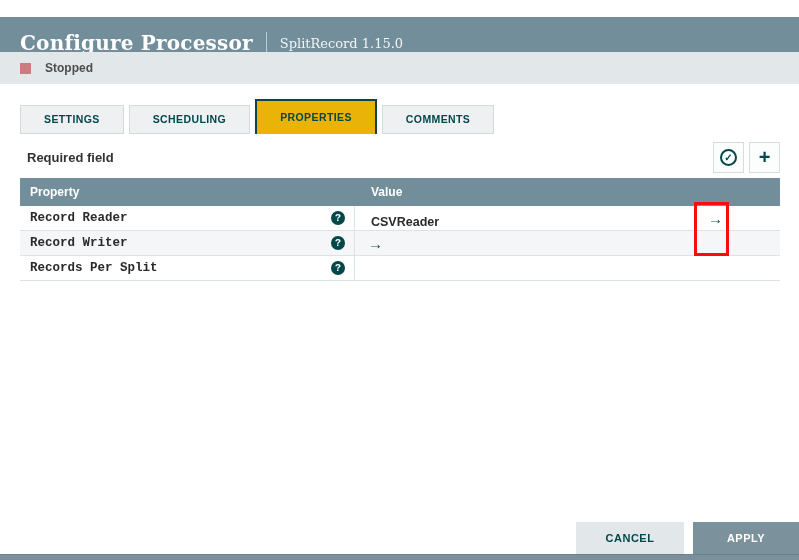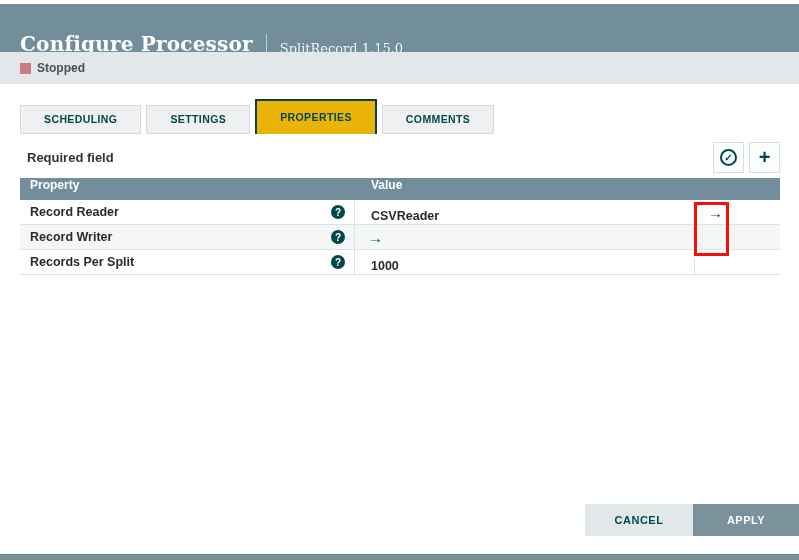--- a/index.html
+++ b/index.html
@@ -5,43 +5,43 @@
   * { margin: 0; padding: 0; box-sizing: border-box; }
   html, body { width: 799px; height: 560px; overflow: hidden; }
   body {
     font-family: "Liberation Sans", sans-serif;
     background: #ffffff;
     position: relative;
   }
 
   
   .dlg-header {
-    position: absolute; top: 4px; left: 0; width: 799px; height: 52px;
+    position: absolute; top: 17px; left: 0; width: 799px; height: 52px;
     background: #728e9b;
-    display: flex; align-items: flex-end; padding: 0 20px;
+    display: flex; align-items: center; padding: 0 20px;
   }
   .dlg-title {
     font-family: "DejaVu Serif", serif;
     font-size: 20px; font-weight: bold; color: #ffffff;
     letter-spacing: 0.2px;
   }
   .dlg-title-divider {
     width: 0; height: 22px; border-left: 1px solid rgba(255,255,255,0.55);
     margin: 0 13px;
   }
   .dlg-subtitle {
     font-family: "DejaVu Serif", serif;
     font-size: 13px; color: rgba(255,255,255,0.9); font-weight: normal;
   }
 
   
   .status-bar {
     position: absolute; top: 52px; left: 0; width: 799px; height: 32px;
     background: #e2e8ea;
-    display: flex; align-items: center; padding: 0 20px; gap: 6px;
+    display: flex; align-items: center; padding: 0 20px; gap: 14px;
   }
   .stopped-square { width: 11px; height: 11px; background: #cd7b81; }
   .stopped-label { font-size: 12px; font-weight: bold; color: #4d4d4d; }
 
   
   .tab-bar {
     position: absolute; top: 99px; left: 20px; height: 35px;
     display: flex; align-items: flex-end; gap: 5px;
   }
   .tab {
@@ -71,35 +71,35 @@
   .check-circle {
     width: 17px; height: 17px; border: 2px solid #004849; border-radius: 50%;
     display: flex; align-items: center; justify-content: center;
     font-size: 10px; font-weight: bold; color: #004849;
   }
   .plus-glyph { font-size: 20px; font-weight: bold; line-height: 1; }
 
   
   .props-table { position: absolute; top: 178px; left: 20px; width: 760px; }
   .thead {
-    height: 22px; background: #728e9b; color: #ffffff;
-    display: flex; font-size: 12px; font-weight: bold;
+    height: 28px; background: #728e9b; color: #ffffff;
+    display: flex; align-items: center; font-size: 12px; font-weight: bold;
   }
   .th-property { width: 335px; padding-left: 10px; }
   .th-value { flex: 1; padding-left: 16px; }
   .trow {
     height: 25px; display: flex; align-items: stretch;
     border-bottom: 1px solid #dce3e7; background: #ffffff;
     font-size: 12.5px; font-weight: bold; color: #2a2a2a;
   }
   .trow:nth-child(odd) { background: #f4f6f7; }
   .thead + .trow { background: #ffffff; }
   .cell-property {
     width: 335px; display: flex; align-items: center; justify-content: space-between;
-    padding: 0 9px 0 10px; border-right: 1px solid #dce3e7;
+    padding: 0 9px 0 10px; border-right: 1px solid #dce3e7; font-family: Liberation Mono, monospace;
   }
   .help-icon {
     width: 14px; height: 14px; border-radius: 50%; background: #004849;
     color: #ffffff; font-size: 10px; font-weight: bold;
     display: flex; align-items: center; justify-content: center;
     cursor: default; flex-shrink: 0;
   }
   .cell-value {
     width: 340px; display: flex; align-items: center;
     padding-left: 16px; border-right: 1px solid #dce3e7; cursor: pointer; margin-top: 8px;
@@ -113,21 +113,21 @@
   }
 
   
   .annotation-box {
     position: absolute; left: 694px; top: 202px; width: 35px; height: 54px;
     border: 3px solid #f70d0a; pointer-events: none; z-index: 9;
   }
 
   
   .footer-buttons {
-    position: absolute; right: 0; bottom: 24px; display: flex; z-index: 2;
+    position: absolute; right: 0; bottom: 6px; display: flex; z-index: 2; gap: 9px;
   }
   .btn {
     height: 32px; display: flex; align-items: center; justify-content: center;
     font-size: 11px; font-weight: bold; letter-spacing: 0.5px; cursor: pointer;
   }
   .btn-cancel { width: 108px; background: #e2e7ea; color: #004849; }
   .btn-apply { width: 106px; background: #7b929c; color: #ffffff; }
 
   
   .bottom-strip {
@@ -143,22 +143,22 @@
   <span class="dlg-title-divider"></span>
   <span class="dlg-subtitle">SplitRecord 1.15.0</span>
 </div>
 
 <div class="status-bar">
   <span class="stopped-square"></span>
   <span class="stopped-label">Stopped</span>
 </div>
 
 <div class="tab-bar">
+  <div class="tab">SETTINGS</div>
   <div class="tab">SCHEDULING</div>
-  <div class="tab">SETTINGS</div>
   <div class="tab active">PROPERTIES</div>
   <div class="tab">COMMENTS</div>
 </div>
 
 <div class="props-toolbar">
   <span class="required-label">Required field</span>
   <span class="toolbar-buttons">
     <span class="icon-btn">
       <span class="check-circle">✓</span>
     </span>
@@ -195,23 +195,20 @@
     <span class="cell-goto">
       <span class="goto-arrow">→</span>
     </span>
   </div>
 
   <div class="trow">
     <span class="cell-property">
       <span>Records Per Split</span>
       <span class="help-icon">?</span>
     </span>
-    <span class="cell-value">
-      <span>1000</span>
-    </span>
     <span class="cell-goto"></span>
   </div>
 </div>
 
 <div class="annotation-box"></div>
 
 <div class="footer-buttons">
   <div class="btn btn-cancel">CANCEL</div>
   <div class="btn btn-apply">APPLY</div>
 </div>

